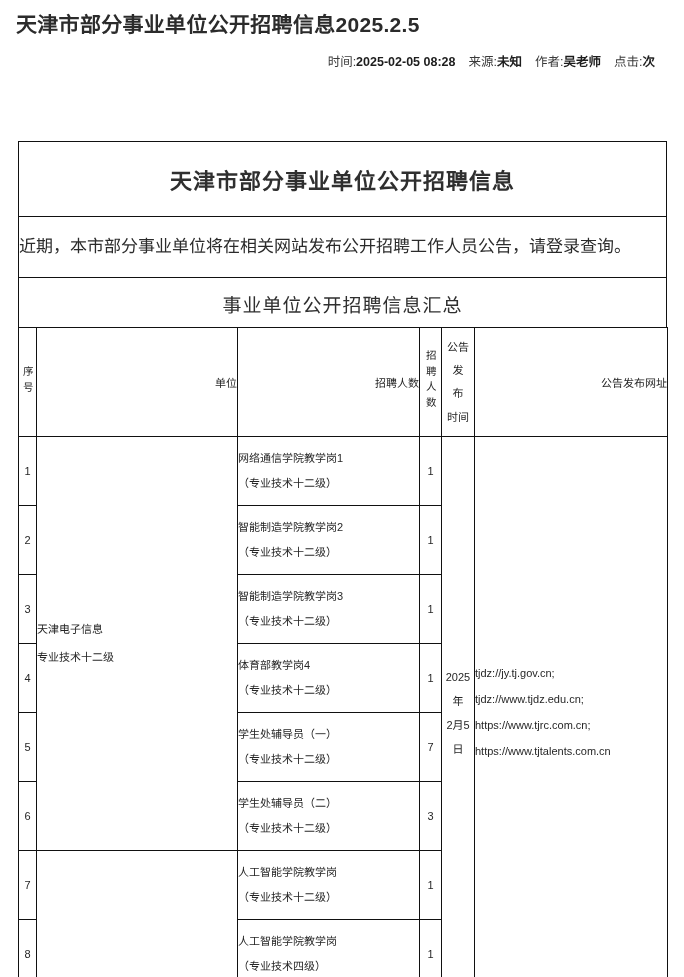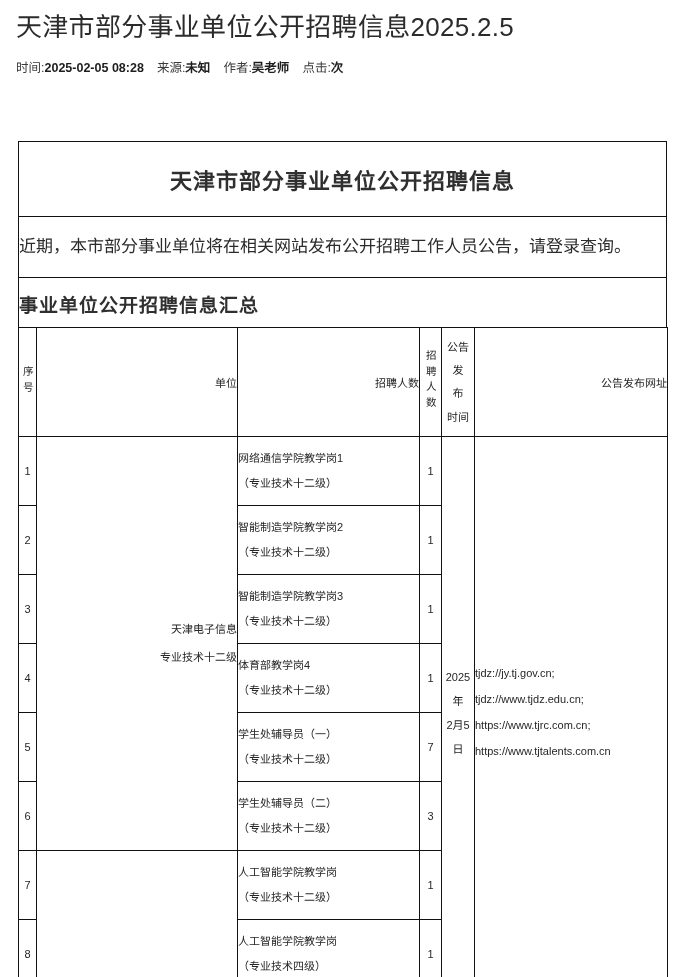--- a/index.html
+++ b/index.html
@@ -20,36 +20,37 @@
   .page {
     width: 684px;
     height: 977px;
     position: relative;
     box-sizing: border-box;
     overflow: hidden;
   }
 
   
   .article-title {
-    font-size: 26px;
-    font-weight: normal;
+    font-size: 21px;
+    font-weight: bold;
     color: #2b2b2b;
     letter-spacing: 0.3px;
     line-height: 1.2;
     margin: 0;
     padding: 12px 16px 0 16px;
     white-space: nowrap;
   }
 
   .meta-line {
-    padding: 18px 24px 0 16px;
+    padding: 18px 16px 0 16px;
     font-size: 12.5px;
     color: #333333;
     white-space: nowrap;
     line-height: 1.2;
+    text-align: right;
   }
   .meta-item { display: inline-block; margin-right: 13px; }
   .meta-label { font-weight: normal; color: #3a3a3a; }
   .meta-value { font-weight: bold; color: #1d1d1d; }
 
   
   .table-wrap {
     position: absolute;
     left: 18px;
     top: 141px;
@@ -82,22 +83,23 @@
     height: 60px;
     text-align: left;
     font-size: 17px;
     color: #2b2b2b;
     padding: 0 18px;
     line-height: 1.5;
   }
 
   .cell-section-title {
     height: 50px;
+    text-align: center;
     font-size: 19px;
-    font-weight: bold;
+    font-weight: normal;
     color: #2f2f2f;
     letter-spacing: 1px;
   }
 
   
   table.grid {
     border-collapse: collapse;
     table-layout: fixed;
     width: 649px;
     background: #ffffff;
@@ -157,21 +159,21 @@
   }
   .post-cell .l2 { display: block; }
 
   .num-cell {
     text-align: center;
     font-size: 11px;
     color: #2b2b2b;
   }
 
   .unit-cell {
-    text-align: right;
+    text-align: left;
     line-height: 2.5;
     font-size: 11px;
     color: #262626;
   }
   .unit-cell span { display: block; }
 
   .date-cell {
     text-align: center;
     font-size: 10.5px;
     line-height: 2.2;

